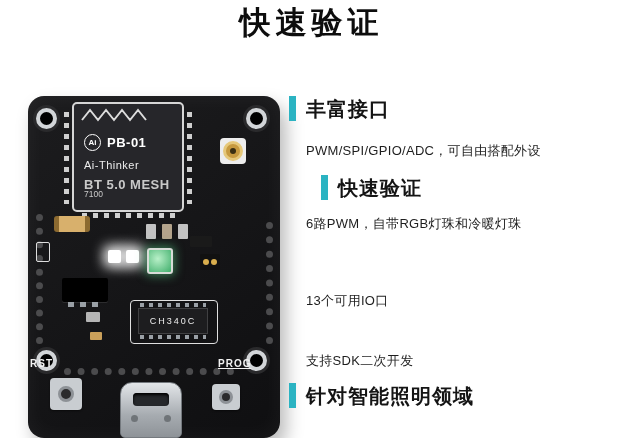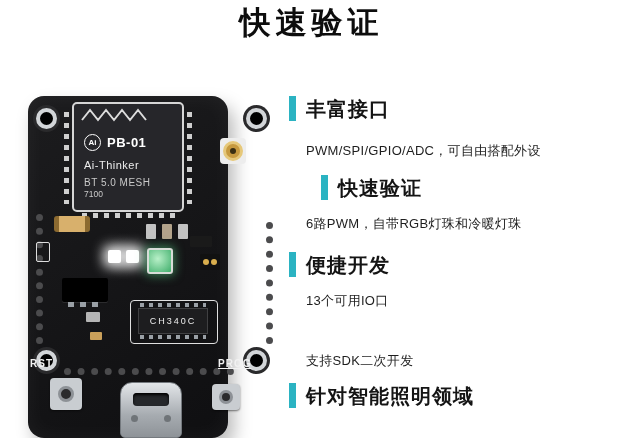--- a/index.html
+++ b/index.html
@@ -10,21 +10,21 @@
 
   
   .page-title {
     position:absolute; top:2px; left:0; width:100%; margin:0;
     text-align:center; font-size:31px; font-weight:bold;
     color:#0d0d0d; letter-spacing:5px;
   }
 
   
   .board {
-    position:absolute; left:28px; top:96px; width:200px; height:342px;
+    position:absolute; left:28px; top:96px; width:252px; height:342px;
     background:linear-gradient(145deg,#1c1c1e,#0f0f11);
     border-radius:16px;
     box-shadow:6px 10px 18px rgba(0,0,0,0.28), inset 0 0 22px rgba(255,255,255,0.05);
   }
   .hole {
     position:absolute; width:13px; height:13px; background:#000;
     border:4px solid #d2d5d8; border-radius:50%;
     box-shadow:0 0 0 3px #2a2a2c;
   }
   .module {
@@ -34,21 +34,21 @@
   }
   .ant { position:absolute; top:3px; left:6px; }
   .logo-row { position:absolute; top:30px; left:10px; display:flex; align-items:center; gap:6px; }
   .logo {
     width:17px; height:17px; border:1.5px solid #fff; border-radius:50%;
     color:#fff; font-size:8px; font-weight:bold;
     display:flex; align-items:center; justify-content:center; box-sizing:border-box;
   }
   .model { color:#fff; font-weight:bold; font-size:13px; letter-spacing:0.5px; }
   .brand { position:absolute; top:55px; left:10px; color:#ececec; font-size:11px; letter-spacing:0.5px; }
-  .spec  { position:absolute; top:73px; left:10px; color:#c9c9c9; font-size:10px; letter-spacing:0.5px; }
+  .spec  { position:absolute; top:73px; left:10px; color:#c9c9c9; font-size:13px; letter-spacing:0.5px;font-weight:bold; }
   .code  { position:absolute; top:85px; left:10px; color:#c9c9c9; font-size:8.5px; }
 
   .pads-v { position:absolute; width:5px; background:repeating-linear-gradient(180deg,#cfcfcf 0 5px,transparent 5px 11px); }
   .pads-h { position:absolute; height:5px; background:repeating-linear-gradient(90deg,#cfcfcf 0 5px,transparent 5px 11px); }
 
   .ipex-base { position:absolute; left:192px; top:42px; width:26px; height:26px; background:#ededed; border-radius:4px; }
   .ipex-ring {
     position:absolute; left:3px; top:3px; width:20px; height:20px;
     background:#c79a3f; border:3px solid #e6c87a; border-radius:50%; box-sizing:border-box;
   }
@@ -214,24 +214,20 @@
       <span class="ftxt">丰富接口</span>
     </div>
     <div class="fdetail" style="top:48px;">PWM/SPI/GPIO/ADC，可自由搭配外设</div>
 
     <div class="fhead" style="top:81px;margin-left:32px;">
       <span class="fbar"></span>
       <span class="ftxt">快速验证</span>
     </div>
     <div class="fdetail" style="top:121px;">6路PWM，自带RGB灯珠和冷暖灯珠</div>
 
-    <div class="fhead" style="top:158px;">
-      <span class="fbar"></span>
-      <span class="ftxt">便捷开发</span>
-    </div>
     <div class="fdetail" style="top:198px;">13个可用IO口</div>
 
     <div class="fdetail" style="top:258px;">支持SDK二次开发</div>
 
     <div class="fhead" style="top:289px;">
       <span class="fbar"></span>
       <span class="ftxt">针对智能照明领域</span>
     </div>
 
   </div>

